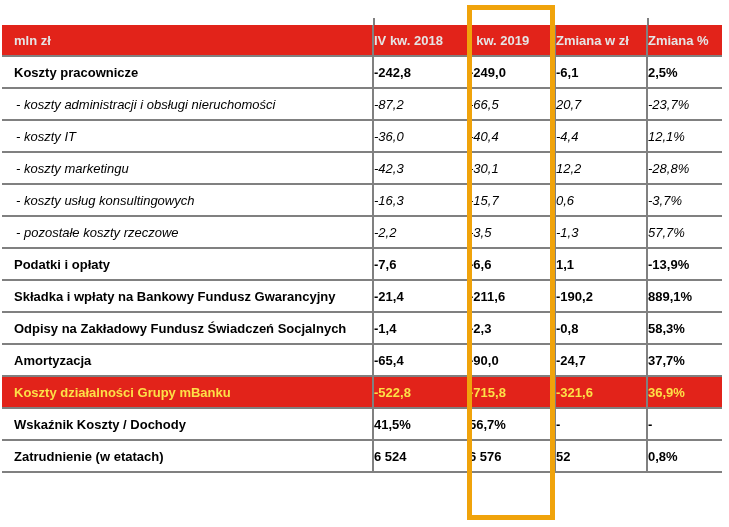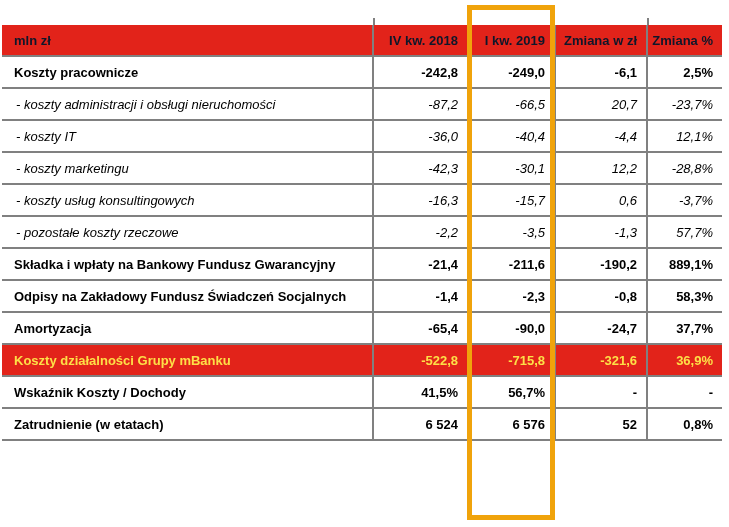--- a/index.html
+++ b/index.html
@@ -29,29 +29,29 @@
     height: 30px;
     vertical-align: middle;
     padding: 0;
     color: #000000;
     border-bottom: 2px solid #808080;
     overflow: hidden;
     white-space: nowrap;
   }
   table.costs thead th {
     background: #e2231a;
-    color: #0f172a;
+    color: #e5e5e5;
     font-weight: bold;
   }
   table.costs .label {
     text-align: left;
     padding-left: 12px;
   }
   table.costs .num {
-    text-align: right;
+    text-align: left;
     padding-right: 9px;
     border-left: 2px solid #808080;
   }
   tr.r-bold td { font-weight: bold; }
   tr.r-sub td { font-style: italic; font-weight: normal; }
   tr.r-sub td.label { padding-left: 14px; }
   tr.r-total td {
     background: #e2231a;
     color: #fde047;
     font-weight: bold;
@@ -138,20 +138,27 @@
           <td class="num">-3,7%</td>
         </tr>
         <tr class="r-sub">
           <td class="label">- pozostałe koszty rzeczowe</td>
           <td class="num">-2,2</td>
           <td class="num">-3,5</td>
           <td class="num">-1,3</td>
           <td class="num">57,7%</td>
         </tr>
         <tr class="r-bold">
+          <td class="label">Podatki i opłaty</td>
+          <td class="num">-7,6</td>
+          <td class="num">-6,6</td>
+          <td class="num">1,1</td>
+          <td class="num">-13,9%</td>
+        </tr>
+        <tr class="r-bold">
           <td class="label">Składka i wpłaty na Bankowy Fundusz Gwarancyjny</td>
           <td class="num">-21,4</td>
           <td class="num">-211,6</td>
           <td class="num">-190,2</td>
           <td class="num">889,1%</td>
         </tr>
         <tr class="r-bold">
           <td class="label">Odpisy na Zakładowy Fundusz Świadczeń Socjalnych</td>
           <td class="num">-1,4</td>
           <td class="num">-2,3</td>

